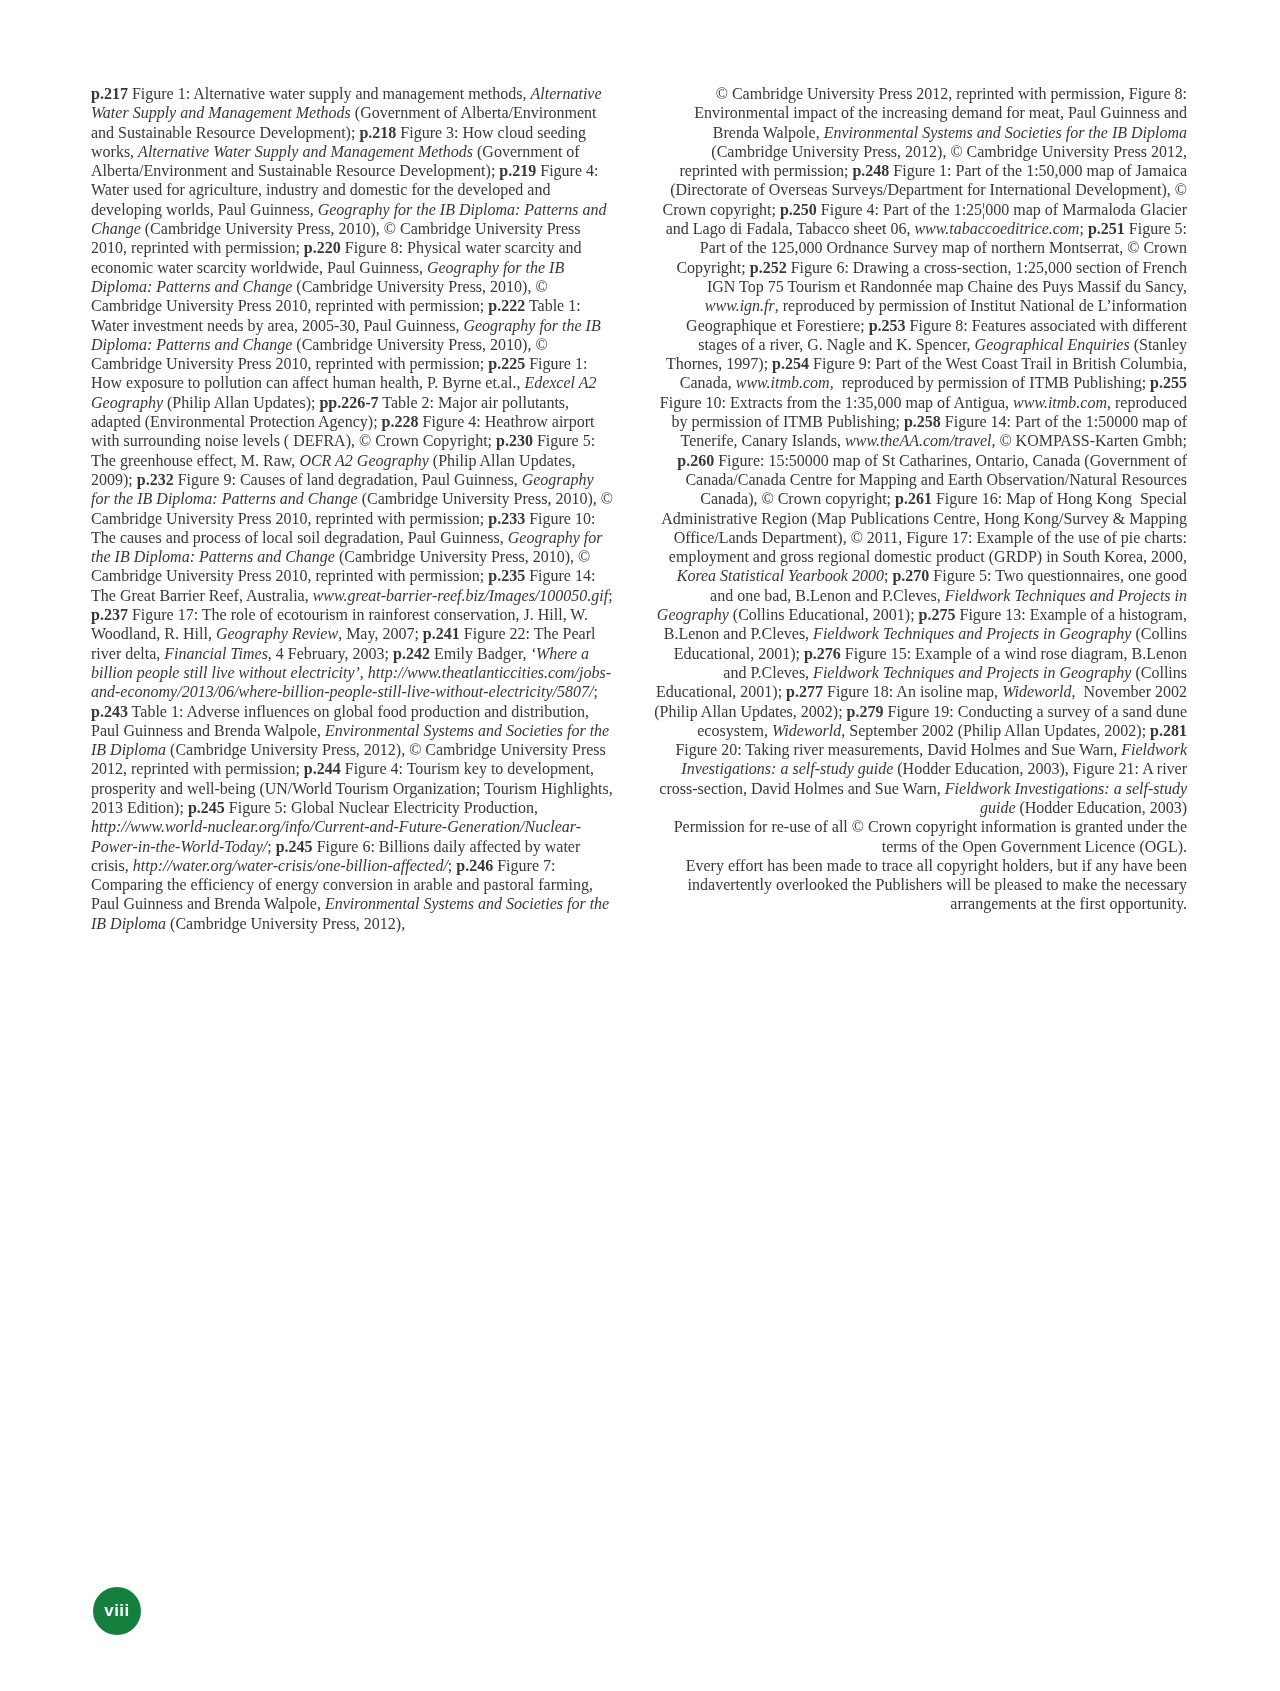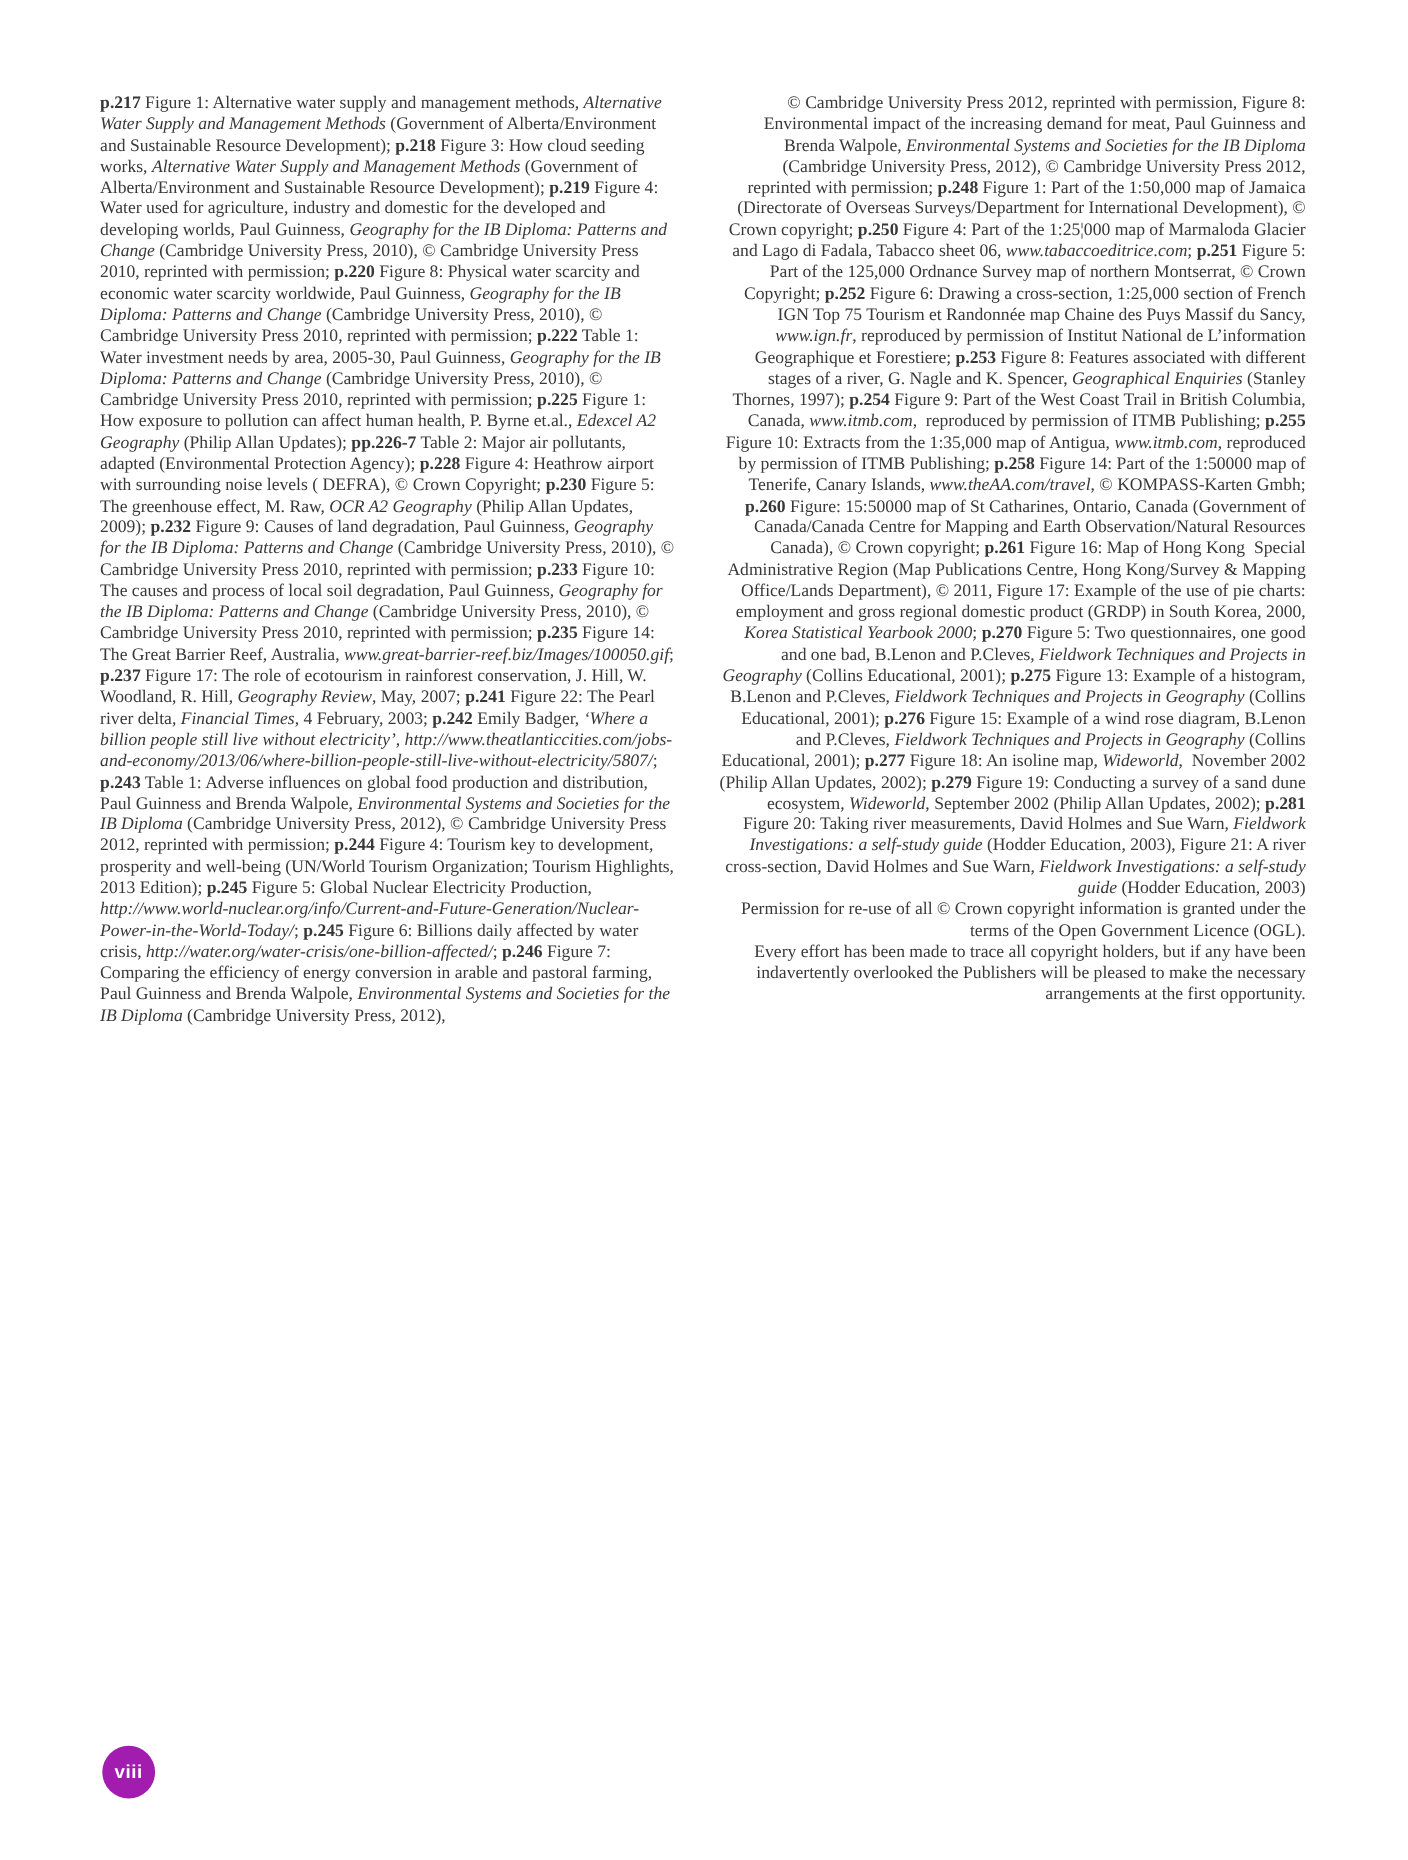--- a/index.html
+++ b/index.html
@@ -48,16 +48,16 @@
     font-size: 17px;
     letter-spacing: 0.5px;
   }
 </style>
 </head>
 <body>
 
 <div class="page">
   <div class="col col-left"><span class="b">p.217</span><span> Figure 1: Alternative water supply and management methods, </span><span class="i">Alternative Water Supply and Management Methods</span><span> (Government of Alberta/Environment and Sustainable Resource Development); </span><span class="b">p.218</span><span> Figure 3: How cloud seeding works, </span><span class="i">Alternative Water Supply and Management Methods</span><span> (Government of Alberta/Environment and Sustainable Resource Development); </span><span class="b">p.219</span><span> Figure 4: Water used for agriculture, industry and domestic for the developed and developing worlds, Paul Guinness, </span><span class="i">Geography for the IB Diploma: Patterns and Change</span><span> (Cambridge University Press, 2010), © Cambridge University Press 2010, reprinted with permission; </span><span class="b">p.220</span><span> Figure 8: Physical water scarcity and economic water scarcity worldwide, Paul Guinness, </span><span class="i">Geography for the IB Diploma: Patterns and Change</span><span> (Cambridge University Press, 2010), © Cambridge University Press 2010, reprinted with permission; </span><span class="b">p.222</span><span> Table 1: Water investment needs by area, 2005-30, Paul Guinness, </span><span class="i">Geography for the IB Diploma: Patterns and Change</span><span> (Cambridge University Press, 2010), © Cambridge University Press 2010, reprinted with permission; </span><span class="b">p.225</span><span> Figure 1: How exposure to pollution can affect human health, P. Byrne et.al., </span><span class="i">Edexcel A2 Geography</span><span> (Philip Allan Updates); </span><span class="b">pp.226-7</span><span> Table 2: Major air pollutants, adapted (Environmental Protection Agency); </span><span class="b">p.228</span><span> Figure 4: Heathrow airport with surrounding noise levels ( DEFRA), © Crown Copyright; </span><span class="b">p.230</span><span> Figure 5: The greenhouse effect, M. Raw, </span><span class="i">OCR A2 Geography</span><span> (Philip Allan Updates, 2009); </span><span class="b">p.232</span><span> Figure 9: Causes of land degradation, Paul Guinness, </span><span class="i">Geography for the IB Diploma: Patterns and Change</span><span> (Cambridge University Press, 2010), © Cambridge University Press 2010, reprinted with permission; </span><span class="b">p.233</span><span> Figure 10: The causes and process of local soil degradation, Paul Guinness, </span><span class="i">Geography for the IB Diploma: Patterns and Change</span><span> (Cambridge University Press, 2010), © Cambridge University Press 2010, reprinted with permission; </span><span class="b">p.235</span><span> Figure 14: The Great Barrier Reef, Australia, </span><span class="i">www.great-barrier-reef.biz/Images/100050.gif</span><span>; </span><span class="b">p.237</span><span> Figure 17: The role of ecotourism in rainforest conservation, J. Hill, W. Woodland, R. Hill, </span><span class="i">Geography Review</span><span>, May, 2007; </span><span class="b">p.241</span><span> Figure 22: The Pearl river delta, </span><span class="i">Financial Times</span><span>, 4 February, 2003; </span><span class="b">p.242</span><span> Emily Badger, </span><span class="i">‘Where a billion people still live without electricity’</span><span>, </span><span class="i">http://www.theatlanticcities.com/jobs-and-economy/2013/06/where-billion-people-still-live-without-electricity/5807/</span><span>; </span><span class="b">p.243</span><span> Table 1: Adverse influences on global food production and distribution, Paul Guinness and Brenda Walpole, </span><span class="i">Environmental Systems and Societies for the IB Diploma</span><span> (Cambridge University Press, 2012), © Cambridge University Press 2012, reprinted with permission; </span><span class="b">p.244</span><span> Figure 4: Tourism key to development, prosperity and well-being (UN/World Tourism Organization; Tourism Highlights, 2013 Edition); </span><span class="b">p.245</span><span> Figure 5: Global Nuclear Electricity Production, </span><span class="i">http://www.world-nuclear.org/info/Current-and-Future-Generation/Nuclear-Power-in-the-World-Today/</span><span>; </span><span class="b">p.245</span><span> Figure 6: Billions daily affected by water crisis, </span><span class="i">http://water.org/water-crisis/one-billion-affected/</span><span>; </span><span class="b">p.246</span><span> Figure 7: Comparing the efficiency of energy conversion in arable and pastoral farming, Paul Guinness and Brenda Walpole, </span><span class="i">Environmental Systems and Societies for the IB Diploma</span><span> (Cambridge University Press, 2012),</span></div>
   <div class="col col-right"><span>© Cambridge University Press 2012, reprinted with permission, Figure 8: Environmental impact of the increasing demand for meat, Paul Guinness and Brenda Walpole, </span><span class="i">Environmental Systems and Societies for the IB Diploma</span><span> (Cambridge University Press, 2012), © Cambridge University Press 2012, reprinted with permission; </span><span class="b">p.248</span><span> Figure 1: Part of the 1:50,000 map of Jamaica (Directorate of Overseas Surveys/Department for International Development), © Crown copyright; </span><span class="b">p.250</span><span> Figure 4: Part of the 1:25¦000 map of Marmaloda Glacier and Lago di Fadala, Tabacco sheet 06, </span><span class="i">www.tabaccoeditrice.com</span><span>; </span><span class="b">p.251</span><span> Figure 5: Part of the 125,000 Ordnance Survey map of northern Montserrat, © Crown Copyright; </span><span class="b">p.252</span><span> Figure 6: Drawing a cross-section, 1:25,000 section of French IGN Top 75 Tourism et Randonnée map Chaine des Puys Massif du Sancy, </span><span class="i">www.ign.fr</span><span>, reproduced by permission of Institut National de L’information Geographique et Forestiere; </span><span class="b">p.253</span><span> Figure 8: Features associated with different stages of a river, G. Nagle and K. Spencer, </span><span class="i">Geographical Enquiries</span><span> (Stanley Thornes, 1997); </span><span class="b">p.254</span><span> Figure 9: Part of the West Coast Trail in British Columbia, Canada, </span><span class="i">www.itmb.com</span><span>,&nbsp; reproduced by permission of ITMB Publishing; </span><span class="b">p.255</span><span> Figure 10: Extracts from the 1:35,000 map of Antigua, </span><span class="i">www.itmb.com</span><span>, reproduced by permission of ITMB Publishing; </span><span class="b">p.258</span><span> Figure 14: Part of the 1:50000 map of Tenerife, Canary Islands, </span><span class="i">www.theAA.com/travel</span><span>, © KOMPASS-Karten Gmbh; </span><span class="b">p.260</span><span> Figure: 15:50000 map of St Catharines, Ontario, Canada (Government of Canada/Canada Centre for Mapping and Earth Observation/Natural Resources Canada), © Crown copyright; </span><span class="b">p.261</span><span> Figure 16: Map of Hong Kong&nbsp; Special Administrative Region (Map Publications Centre, Hong Kong/Survey &amp; Mapping Office/Lands Department), © 2011, Figure 17: Example of the use of pie charts: employment and gross regional domestic product (GRDP) in South Korea, 2000, </span><span class="i">Korea Statistical Yearbook 2000</span><span>; </span><span class="b">p.270</span><span> Figure 5: Two questionnaires, one good and one bad, B.Lenon and P.Cleves, </span><span class="i">Fieldwork Techniques and Projects in Geography</span><span> (Collins Educational, 2001); </span><span class="b">p.275</span><span> Figure 13: Example of a histogram, B.Lenon and P.Cleves, </span><span class="i">Fieldwork Techniques and Projects in Geography</span><span> (Collins Educational, 2001); </span><span class="b">p.276</span><span> Figure 15: Example of a wind rose diagram, B.Lenon and P.Cleves, </span><span class="i">Fieldwork Techniques and Projects in Geography</span><span> (Collins Educational, 2001); </span><span class="b">p.277</span><span> Figure 18: An isoline map, </span><span class="i">Wideworld</span><span>,&nbsp; November 2002 (Philip Allan Updates, 2002); </span><span class="b">p.279</span><span> Figure 19: Conducting a survey of a sand dune ecosystem, </span><span class="i">Wideworld</span><span>, September 2002 (Philip Allan Updates, 2002); </span><span class="b">p.281</span><span> Figure 20: Taking river measurements, David Holmes and Sue Warn, </span><span class="i">Fieldwork Investigations: a self-study guide</span><span> (Hodder Education, 2003), Figure 21: A river cross-section, David Holmes and Sue Warn, </span><span class="i">Fieldwork Investigations: a self-study guide</span><span> (Hodder Education, 2003)</span><br><span>Permission for re-use of all © Crown copyright information is granted under the terms of the Open Government Licence (OGL).</span><br><span>Every effort has been made to trace all copyright holders, but if any have been indavertently overlooked the Publishers will be pleased to make the necessary arrangements at the first opportunity.</span></div>
-  <div class="page-number-badge" style="background: #a21caf;">
+  <div class="page-number-badge" style="background: #15803d;">
     <span>viii</span>
   </div>
 </div>
 
 </body></html>

